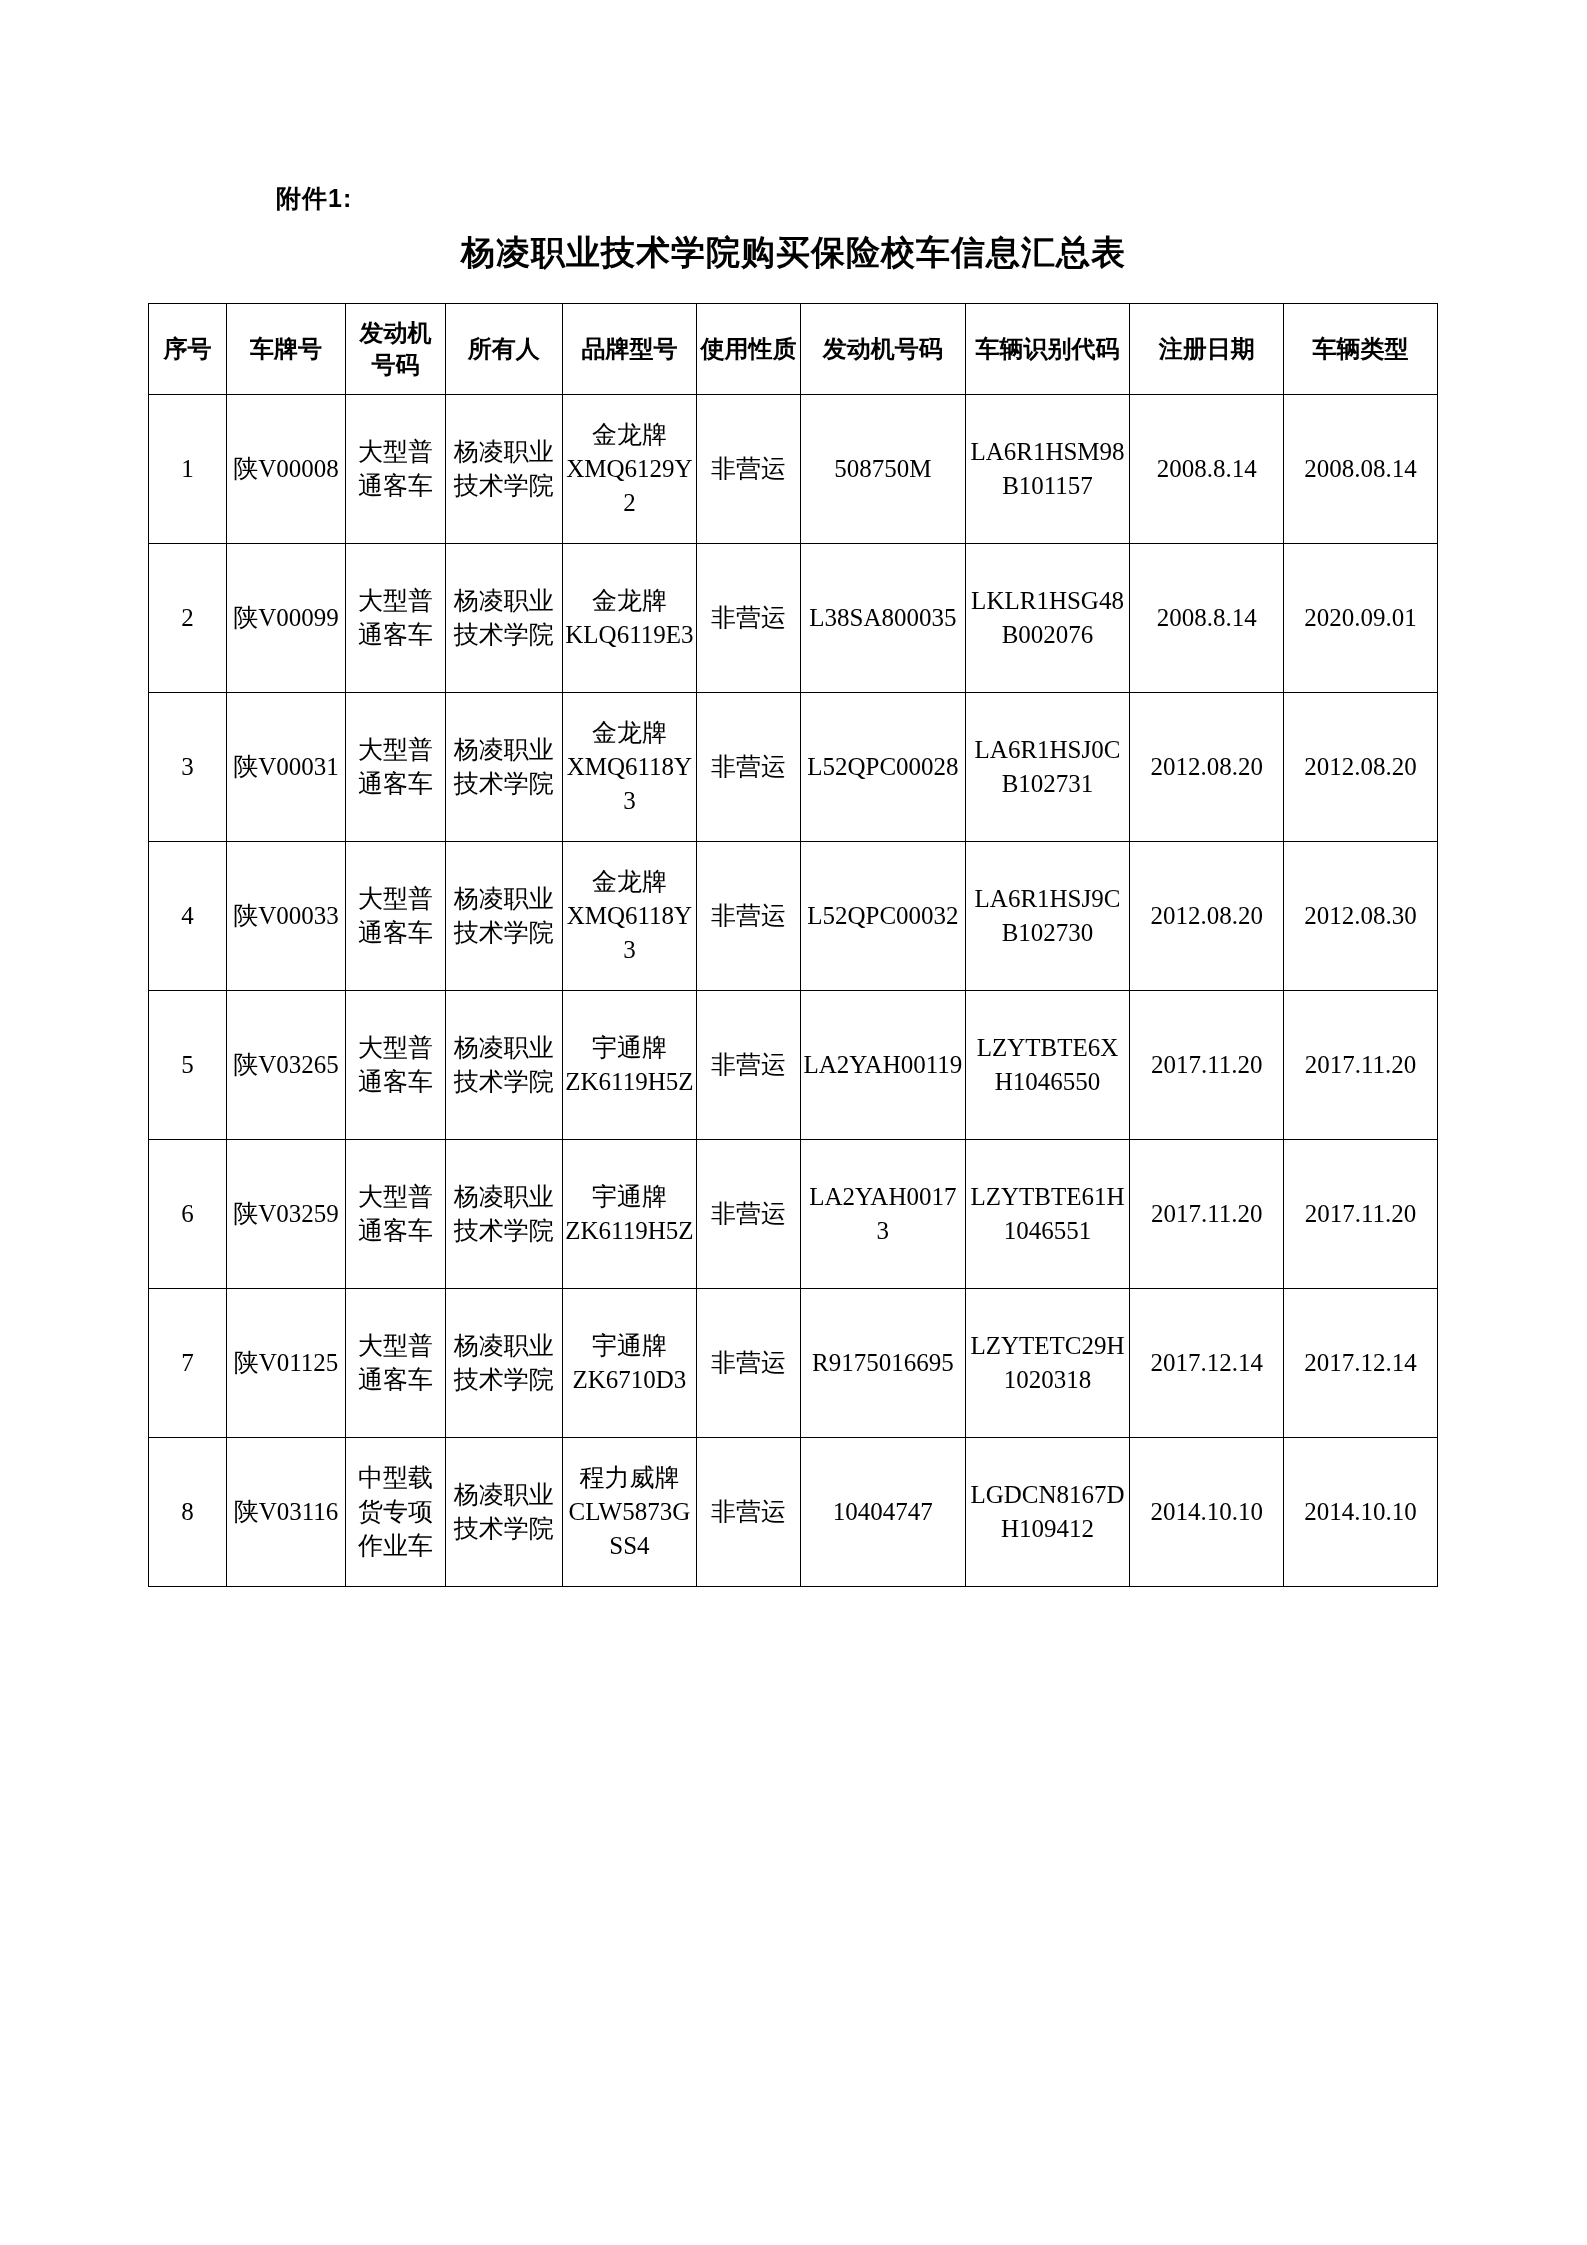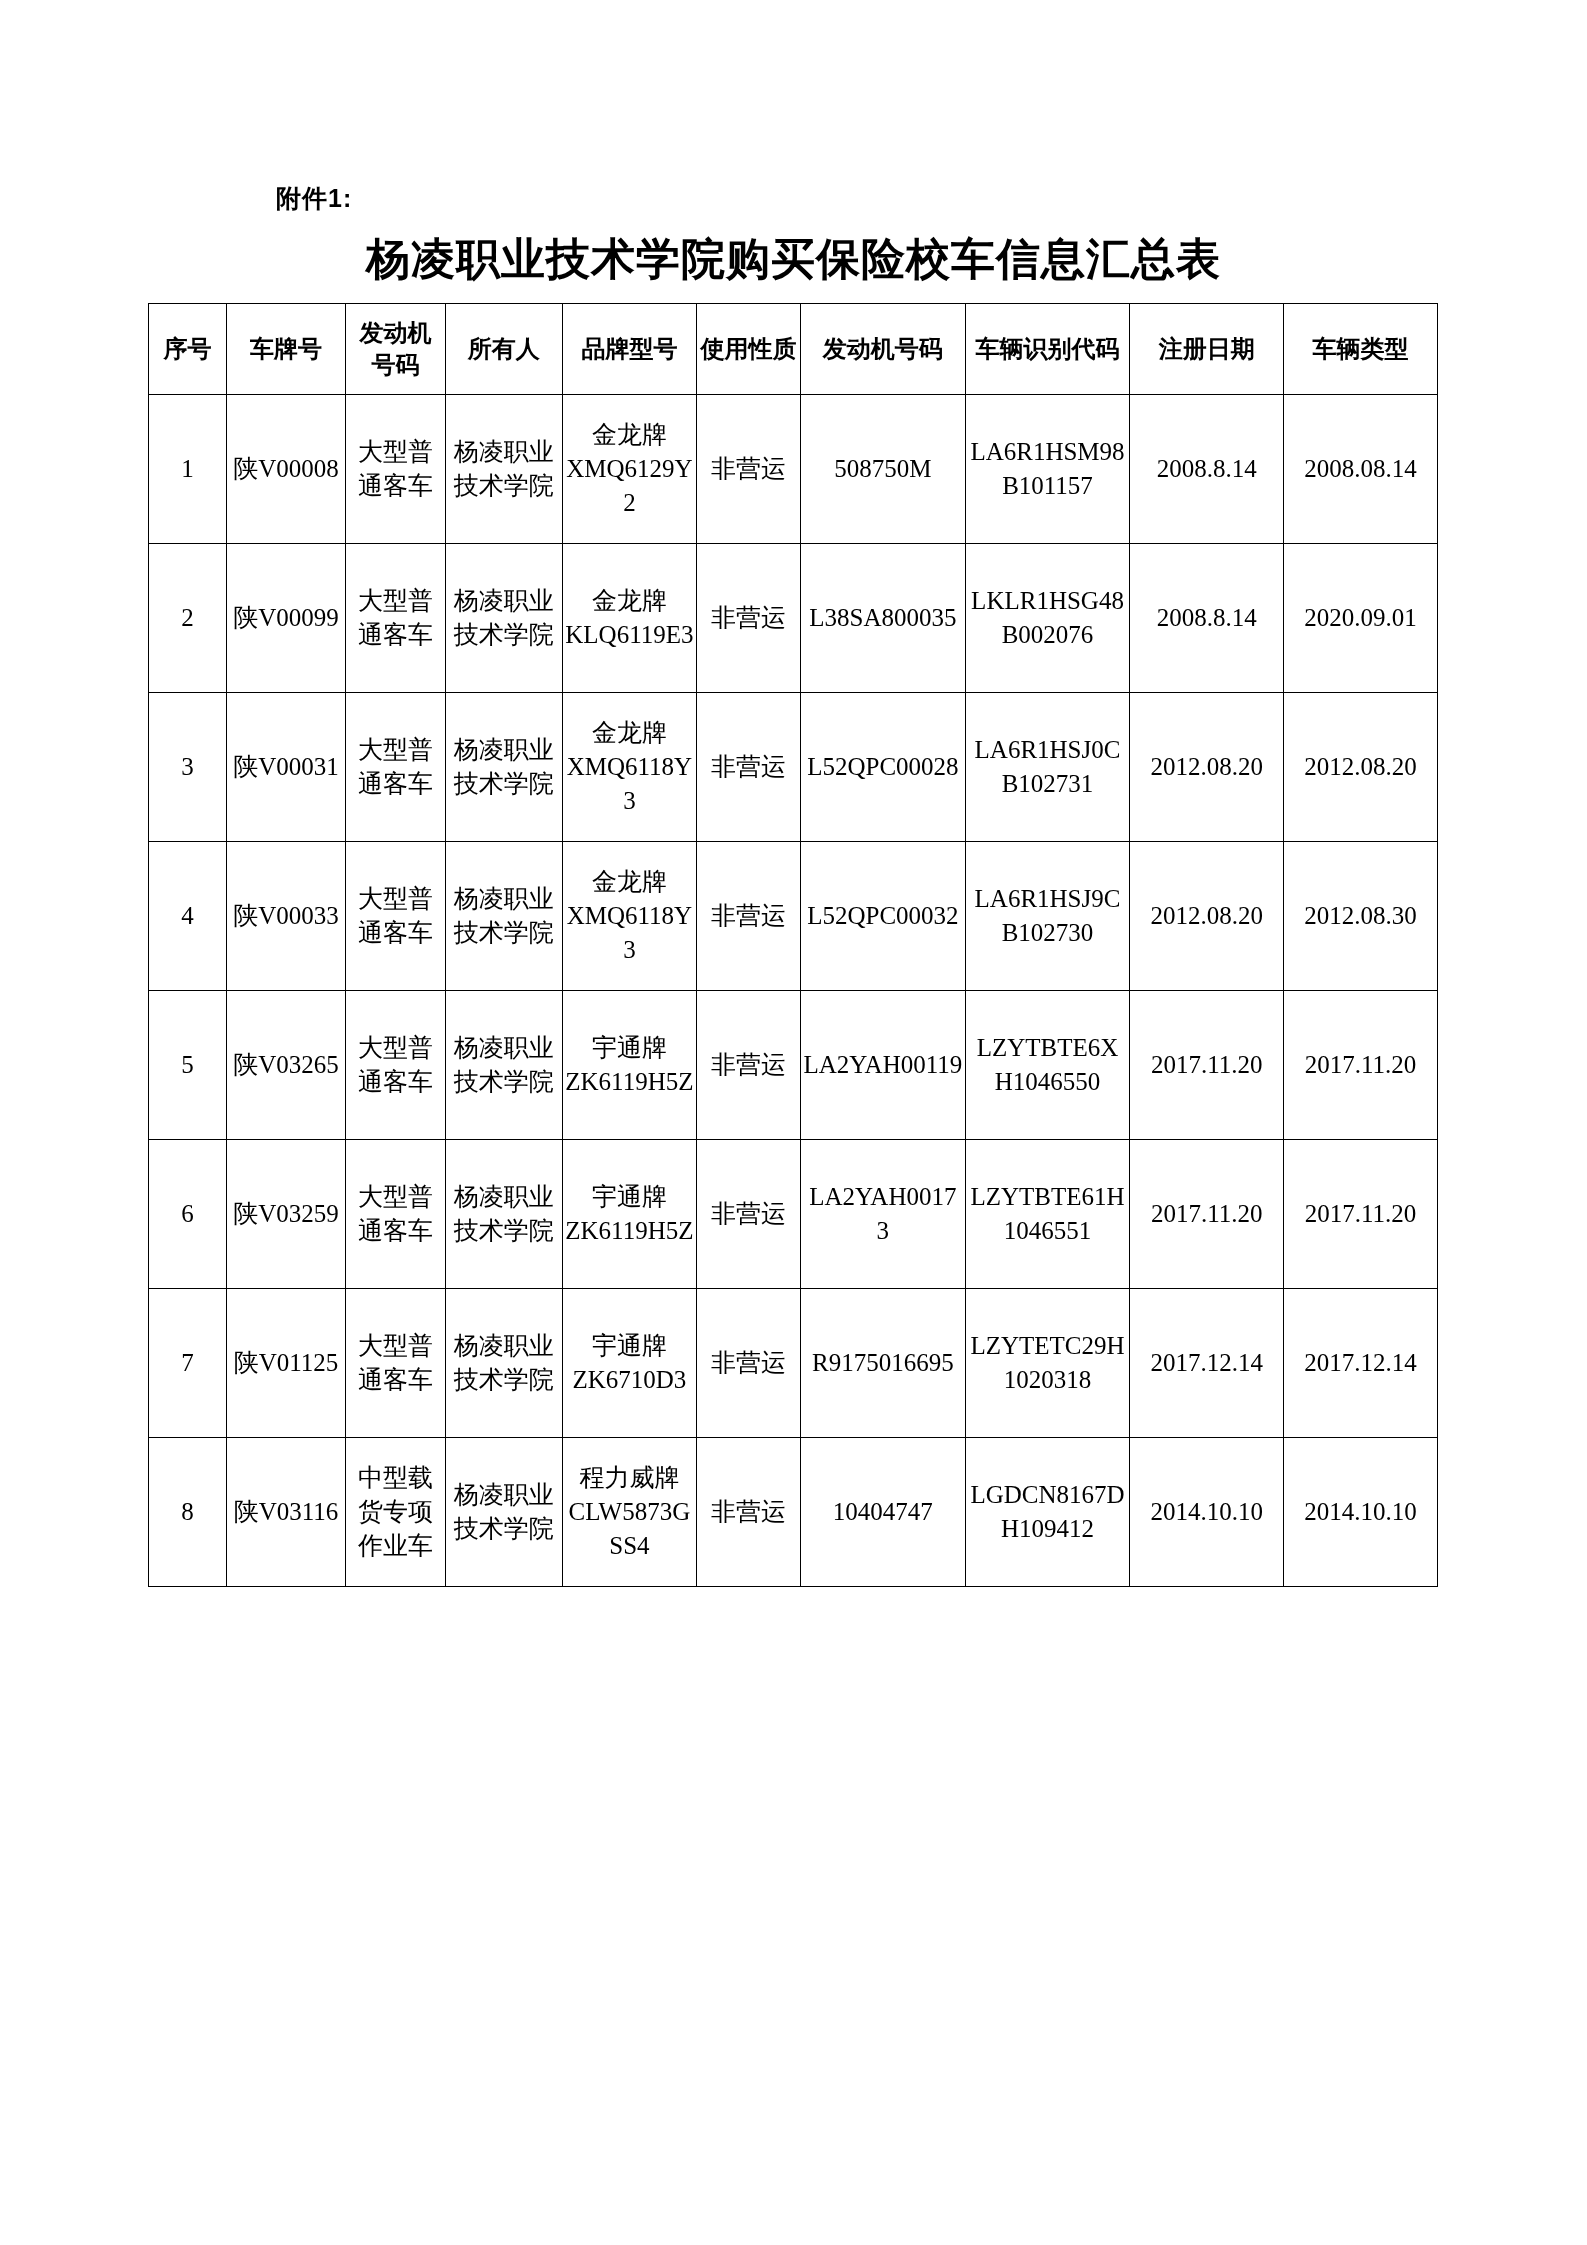--- a/index.html
+++ b/index.html
@@ -30,21 +30,21 @@
     font-family: "Liberation Sans", "DejaVu Sans", sans-serif;
     letter-spacing: 1px;
     margin-left: 44px;
   }
   .doc-title {
     position: absolute;
     left: 0;
     top: 230px;
     width: 1587px;
     text-align: center;
-    font-size: 44px;
+    font-size: 34px;
     font-weight: bold;
     font-family: "Liberation Serif", "DejaVu Serif", serif;
     letter-spacing: 1px;
   }
   .table-wrap {
     position: absolute;
     left: 148px;
     top: 303px;
     width: 1258px;
   }

